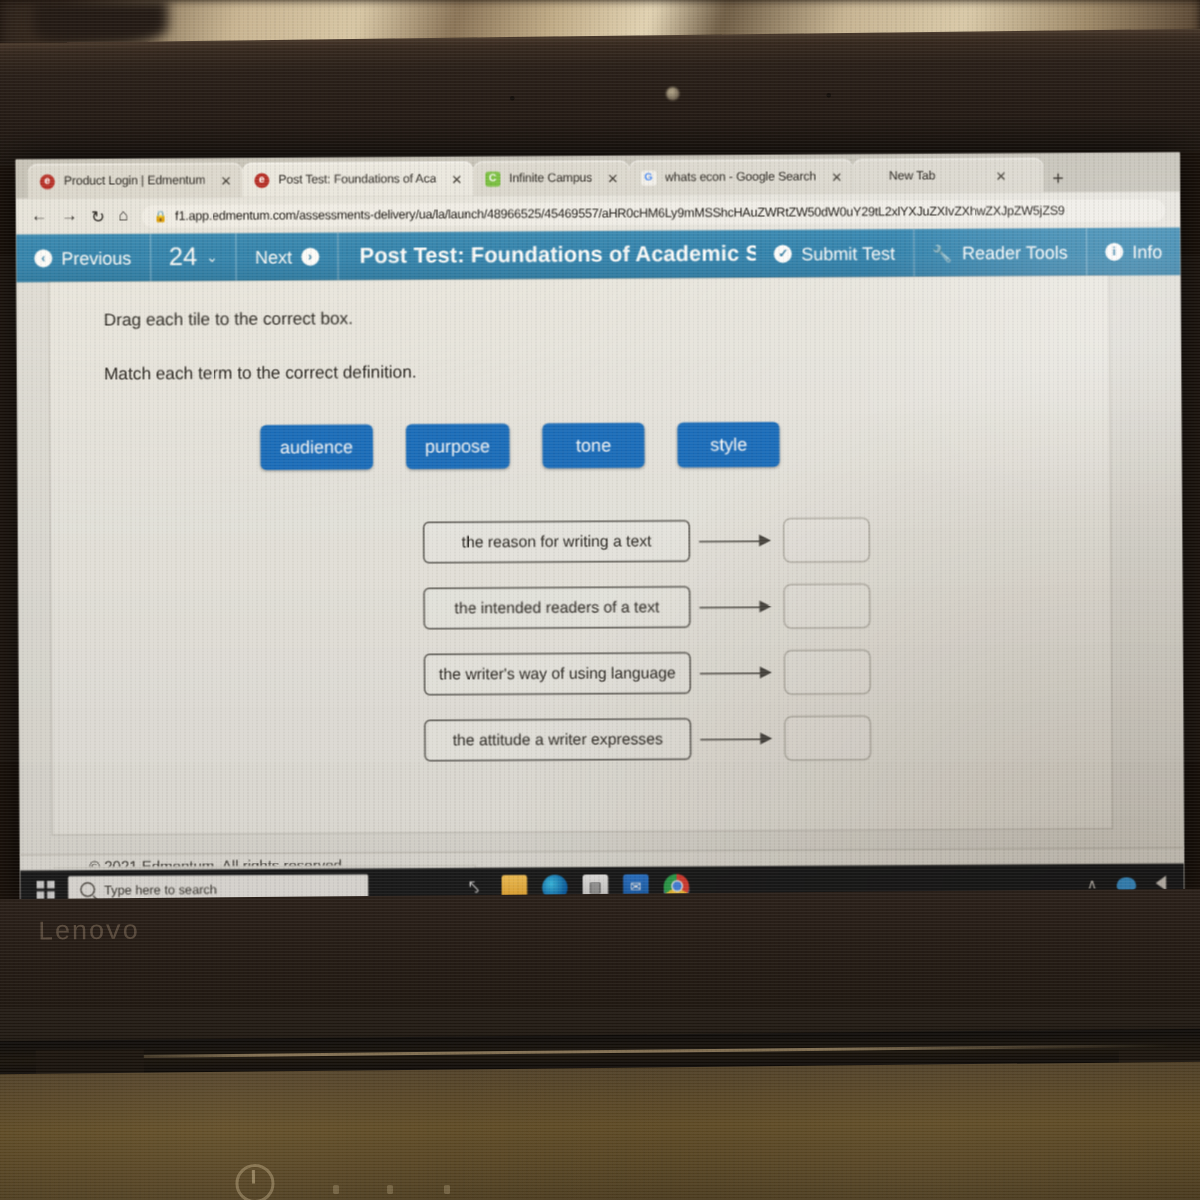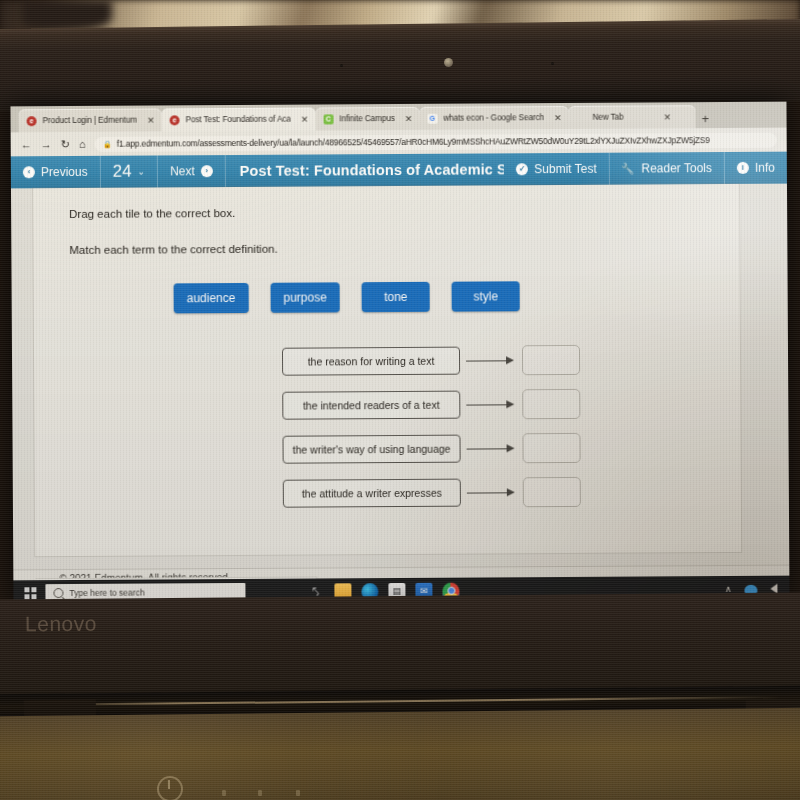--- a/index.html
+++ b/index.html
@@ -484,24 +484,24 @@
   #lower-bezel {
     position: absolute;
     left: -10px; top: 596px;
     width: 820px; height: 98px;
     background: linear-gradient(180deg, #2b211a 0%, #251c15 40%, #1e1710 100%);
     transform: rotate(-0.5deg);
   }
   #lenovo-logo {
     position: absolute;
     left: 25px; top: 612px;
-    font-size: 21px;
+    font-size: 18px;
     letter-spacing: 0.5px;
     color: rgba(205,180,150,0.30);
-    font-family: Liberation Sans, sans-serif;
+    font-family: Liberation Mono, monospace;
     transform: rotate(-0.5deg);
   }
   #hinge {
     position: absolute;
     left: -20px; top: 690px;
     width: 840px; height: 26px;
     background: linear-gradient(180deg, #0d0a07 0%, #171109 50%, #0a0705 100%);
     transform: rotate(-0.6deg);
     box-shadow: 0 2px 5px rgba(0,0,0,0.8);
   }

